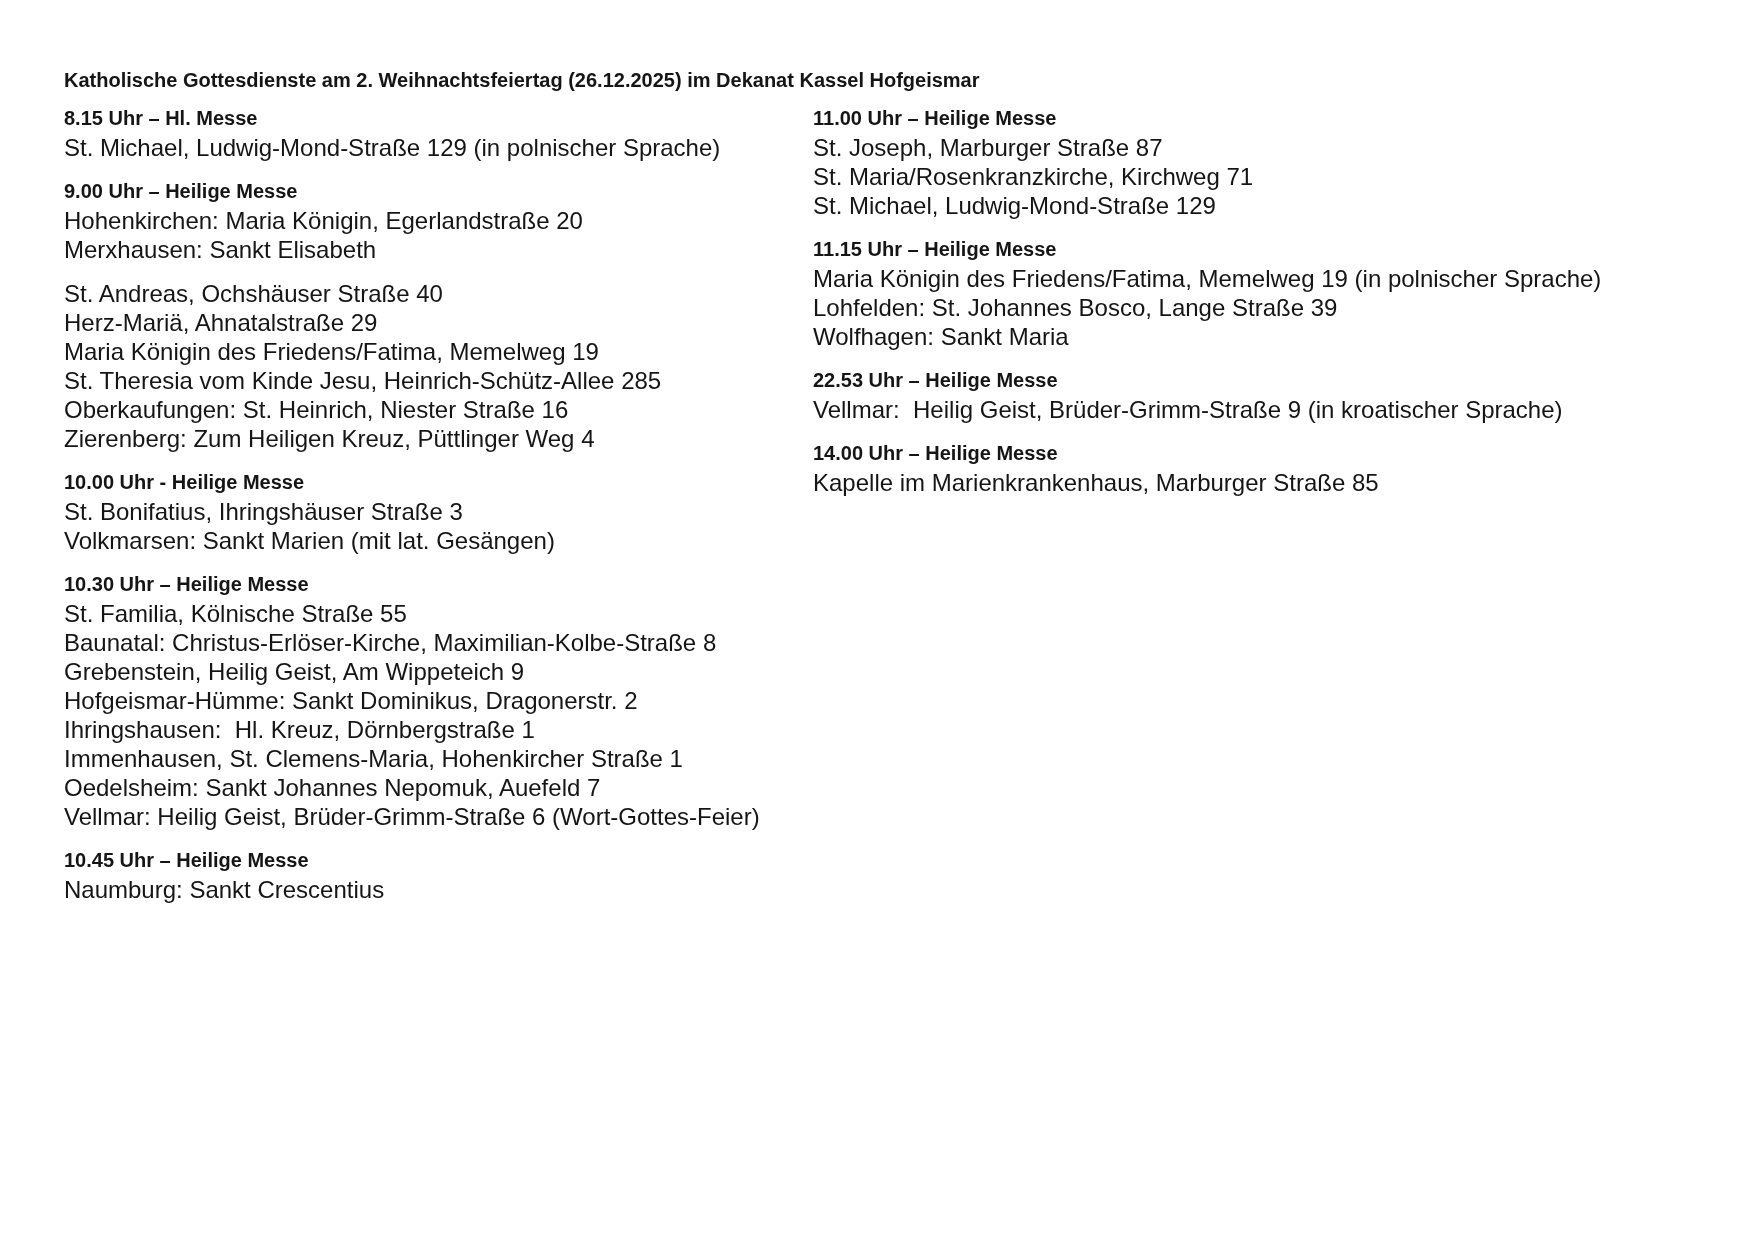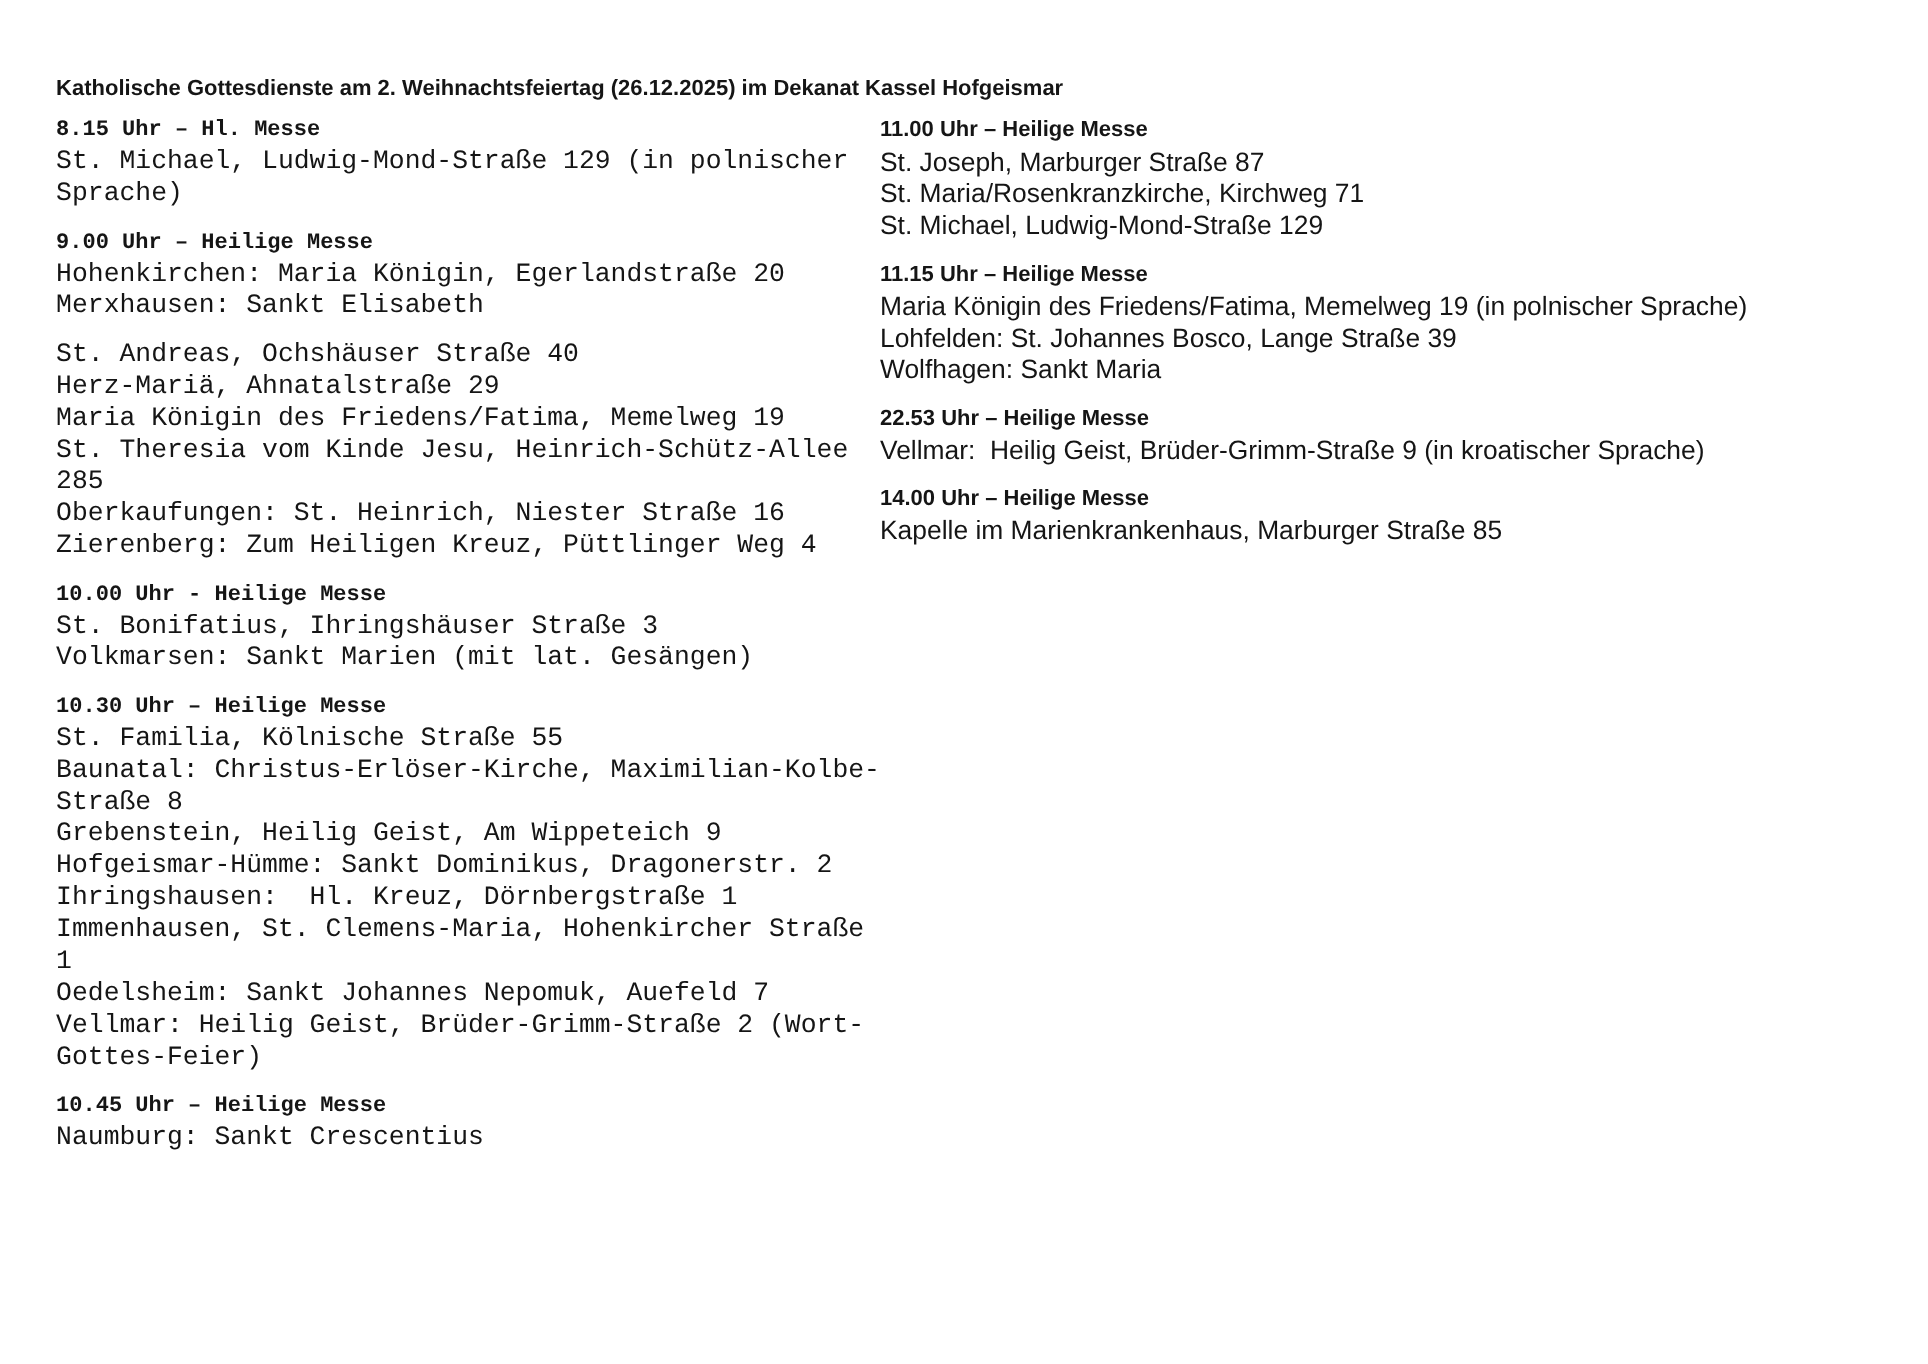--- a/index.html
+++ b/index.html
@@ -9,37 +9,36 @@
     background: #ffffff;
   }
   body {
     width: 1753px;
     height: 1240px;
     font-family: "Liberation Sans", sans-serif;
     color: #151515;
     overflow: hidden;
   }
   .page {
-    padding: 66px 40px 0 51px;
+    padding: 66px 40px 0 64px;
   }
   .page-title {
     font-size: 20px;
     line-height: 29px;
     font-weight: 700;
     margin: 0 0 9px 0;
     white-space: pre-wrap;
   }
   .columns {
     display: flex;
     align-items: flex-start;
   }
   .col-left {
     width: 749px;
     flex: none;
-    font-family: Liberation Mono, monospace;
   }
   .col-right {
     flex: 1 1 auto;
     min-width: 0;
   }
   .service-section { margin: 0; }
   .service-section + .service-section { margin-top: 15px; }
   .section-heading {
     font-size: 20px;
     line-height: 29px;
@@ -86,21 +85,21 @@
         </section>
         <section class="service-section">
           <h2 class="section-heading">10.30 Uhr – Heilige Messe</h2>
           <p class="service-line">St. Familia, Kölnische Straße 55</p>
           <p class="service-line">Baunatal: Christus-Erlöser-Kirche, Maximilian-Kolbe-Straße 8</p>
           <p class="service-line">Grebenstein, Heilig Geist, Am Wippeteich 9</p>
           <p class="service-line">Hofgeismar-Hümme: Sankt Dominikus, Dragonerstr. 2</p>
           <p class="service-line">Ihringshausen:  Hl. Kreuz, Dörnbergstraße 1</p>
           <p class="service-line">Immenhausen, St. Clemens-Maria, Hohenkircher Straße 1</p>
           <p class="service-line">Oedelsheim: Sankt Johannes Nepomuk, Auefeld 7</p>
-          <p class="service-line">Vellmar: Heilig Geist, Brüder-Grimm-Straße 2 (Wort-Gottes-Feier)</p>
+          <p class="service-line">Vellmar: Heilig Geist, Brüder-Grimm-Straße 6 (Wort-Gottes-Feier)</p>
         </section>
         <section class="service-section">
           <h2 class="section-heading">10.45 Uhr – Heilige Messe</h2>
           <p class="service-line">Naumburg: Sankt Crescentius</p>
         </section>
       </div>
     <div class="col-right">
         <section class="service-section">
           <h2 class="section-heading">11.00 Uhr – Heilige Messe</h2>
           <p class="service-line">St. Joseph, Marburger Straße 87</p>

